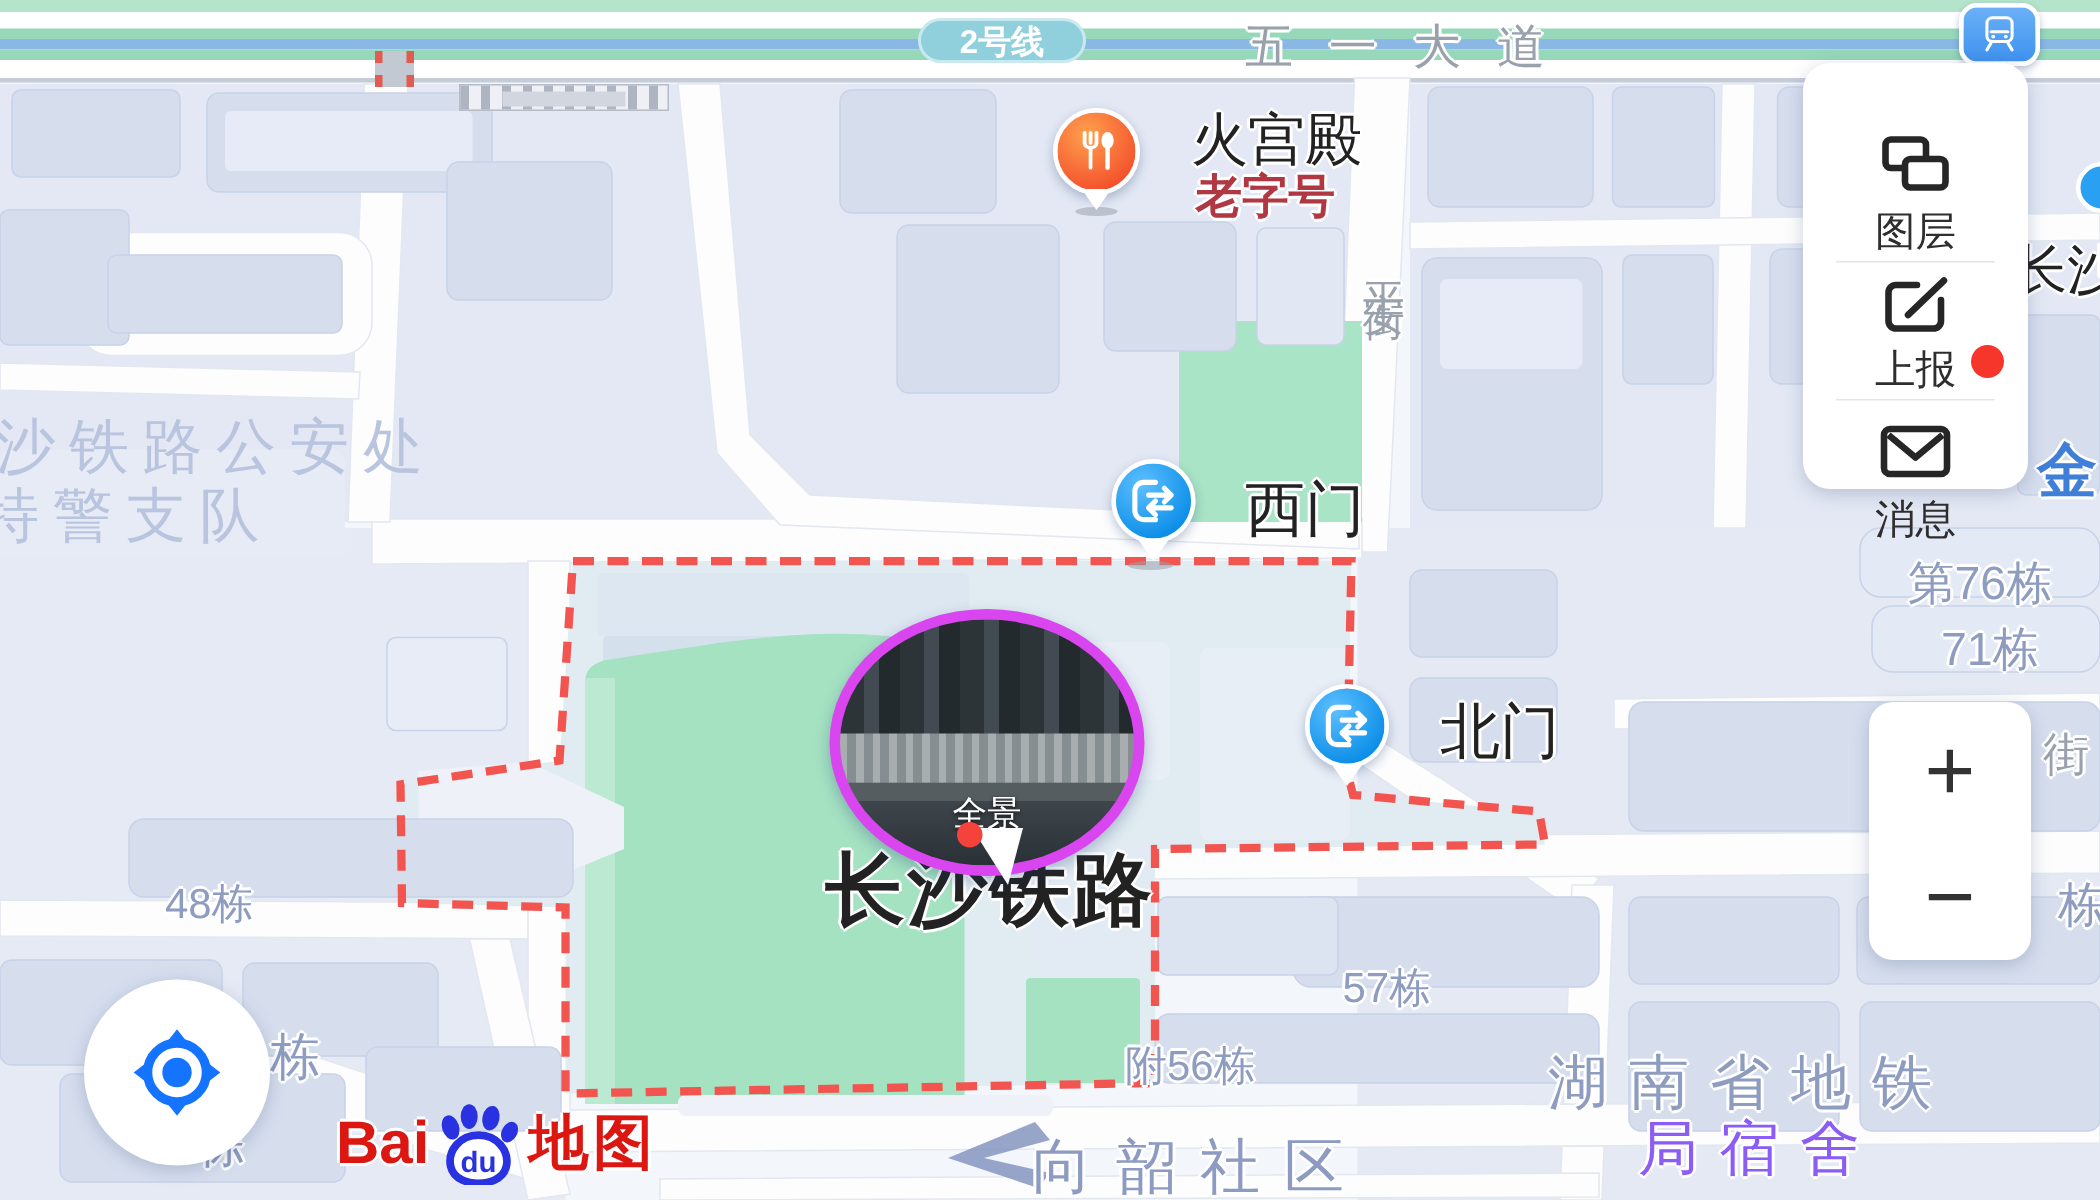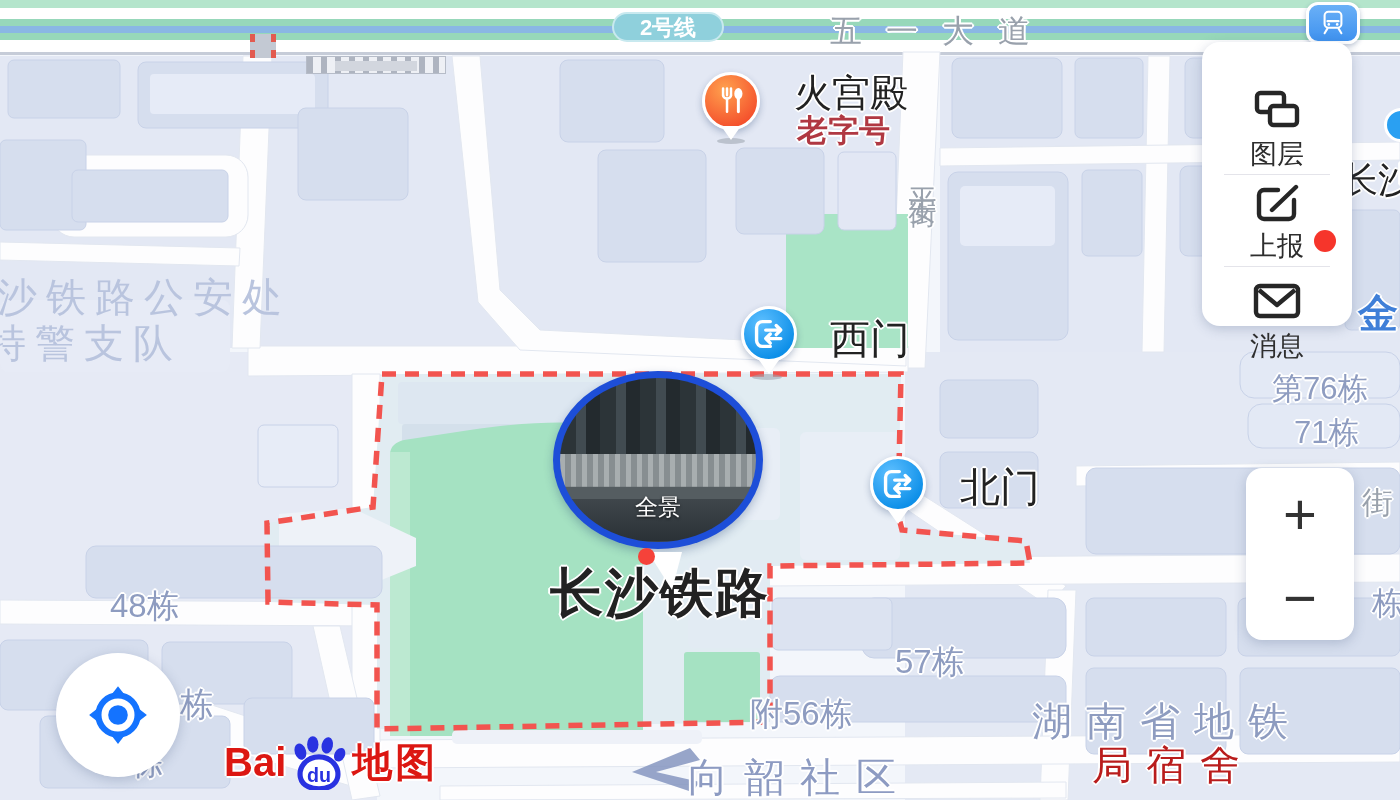--- a/index.html
+++ b/index.html
@@ -3,21 +3,21 @@
 <meta charset="utf-8">
 <style>
   html,body{margin:0;padding:0;background:#dfe3ea;}
   *{box-sizing:border-box;font-family:"Liberation Sans",sans-serif;}
   .screen{position:relative;width:1400px;height:800px;overflow:hidden;background:#f3f6fb;}
   .abs{position:absolute;}
   svg.base{position:absolute;left:0;top:0;z-index:0;}
   .lbl{position:absolute;white-space:nowrap;z-index:2;
        text-shadow:2px 0 0 #fff,-2px 0 0 #fff,0 2px 0 #fff,0 -2px 0 #fff,
                    1px 1px 0 #fff,-1px -1px 0 #fff,1px -1px 0 #fff,-1px 1px 0 #fff;}
-  .bld{color:#8e9cc0;font-size:33px;}
+  .bld{color:#8e9cc0;font-size:28px;}
   .street{color:#99a1ac;font-size:32px;}
   .area{color:#8d9bc2;font-size:40px;letter-spacing:16px;}
   .dark{color:#222;font-size:40px;font-weight:500;}
   .police{color:#b9c4de;font-size:40px;letter-spacing:9px;text-shadow:none;z-index:1;}
   .badge-line{position:absolute;left:612px;top:12px;width:112px;height:30px;border-radius:16px;
       background:#8fd0dc;border:2px solid #c8e9ef;color:#fff;font-size:22px;font-weight:bold;
       text-align:center;line-height:27px;z-index:2;}
   .vert{writing-mode:vertical-rl;letter-spacing:6px;}
   
   .marker{position:absolute;border-radius:50%;border:3px solid #fff;z-index:3;
@@ -27,22 +27,22 @@
   .rest{width:58px;height:58px;background:radial-gradient(circle at 38% 28%,#ffa14e,#f4502c 78%);}
   .mtail{position:absolute;width:0;height:0;border-left:10px solid transparent;
          border-right:10px solid transparent;border-top:14px solid #fff;z-index:3;}
   .shadow-dash{position:absolute;height:6px;border-radius:50%;background:#9aa2ad;opacity:.55;z-index:2;}
   .metro-ic{position:absolute;left:1306px;top:2px;width:54px;height:42px;border-radius:12px;
       background:linear-gradient(#6ab0f7,#3f92ef);border:3px solid #fff;z-index:3;
       display:flex;align-items:center;justify-content:center;box-shadow:0 2px 5px rgba(30,60,110,.3);}
   .poi-dot{position:absolute;left:1384px;top:108px;width:34px;height:34px;border-radius:50%;
       background:#2aa0f2;border:3px solid #fff;z-index:3;}
   
-  .pano{position:absolute;left:553px;top:371px;width:210px;height:178px;border-radius:50%;
-        background:#1d4ed8;z-index:4;box-shadow:0 4px 10px rgba(30,60,110,.3);}
+  .pano{position:absolute;left:553px;top:406px;width:210px;height:178px;border-radius:50%;
+        background:#d946ef;z-index:4;box-shadow:0 4px 10px rgba(30,60,110,.3);}
   .pano .photo{position:absolute;inset:7px;border-radius:50%;overflow:hidden;
      background:
        repeating-linear-gradient(90deg,#a8aeb0 0 5px,#878e91 5px 11px) 0 58%/100% 20% no-repeat,
        linear-gradient(180deg,#3f464b,#2a3136) 0 100%/100% 26% no-repeat,
        repeating-linear-gradient(90deg,#2c3438 0 16px,#414b51 16px 26px,#232a2e 26px 40px) 0 0/100% 60% no-repeat,
        linear-gradient(#555d61,#555d61);}
   .pano-label{position:absolute;left:0;right:0;bottom:26px;text-align:center;color:#fff;
       font-size:23px;text-shadow:0 1px 3px rgba(0,0,0,.8);}
   .pano-tail{position:absolute;left:648px;top:552px;width:0;height:0;z-index:4;
       border-left:24px solid transparent;border-right:10px solid transparent;border-top:38px solid #fff;}
@@ -208,21 +208,21 @@
   <div class="lbl bld" style="left:180px;top:682px;font-size:34px;">栋</div>
   <div class="lbl bld" style="left:92px;top:740px;font-size:34px;">44栋</div>
   <div class="lbl bld" style="left:895px;top:640px;">57栋</div>
   <div class="lbl bld" style="left:750px;top:692px;">附56栋</div>
   <div class="lbl bld" style="left:1272px;top:368px;font-size:31px;">第76栋</div>
   <div class="lbl bld" style="left:1294px;top:412px;font-size:31px;">71栋</div>
   <div class="lbl bld" style="left:1372px;top:582px;font-size:32px;">栋</div>
 
   <div class="lbl area" style="left:688px;top:750px;">向韶社区</div>
   <div class="lbl area" style="left:1032px;top:694px;color:#8e9cc0;letter-spacing:14px;">湖南省地铁</div>
-  <div class="lbl area" style="left:1092px;top:738px;color:#b91c1c;letter-spacing:14px;">局宿舍</div>
+  <div class="lbl area" style="left:1092px;top:738px;color:#8b5cf6;letter-spacing:14px;">局宿舍</div>
 
   <div class="lbl" style="left:1358px;top:286px;font-size:40px;color:#3f7fd8;font-weight:600;">金</div>
   <div class="lbl dark" style="left:1342px;top:156px;font-size:36px;">长沙</div>
 
   <div class="marker rest" style="left:702px;top:72px;">
     <svg width="34" height="34" viewBox="0 0 30 30">
       <g stroke="#fff" stroke-width="2.2" stroke-linecap="round" fill="none">
         <path d="M8,4 v6 M11.5,4 v6 M15,4 v6"></path>
         <path d="M8,10 a3.5,2.8 0 0 0 7,0"></path>
         <path d="M11.5,13 v11.5"></path>

